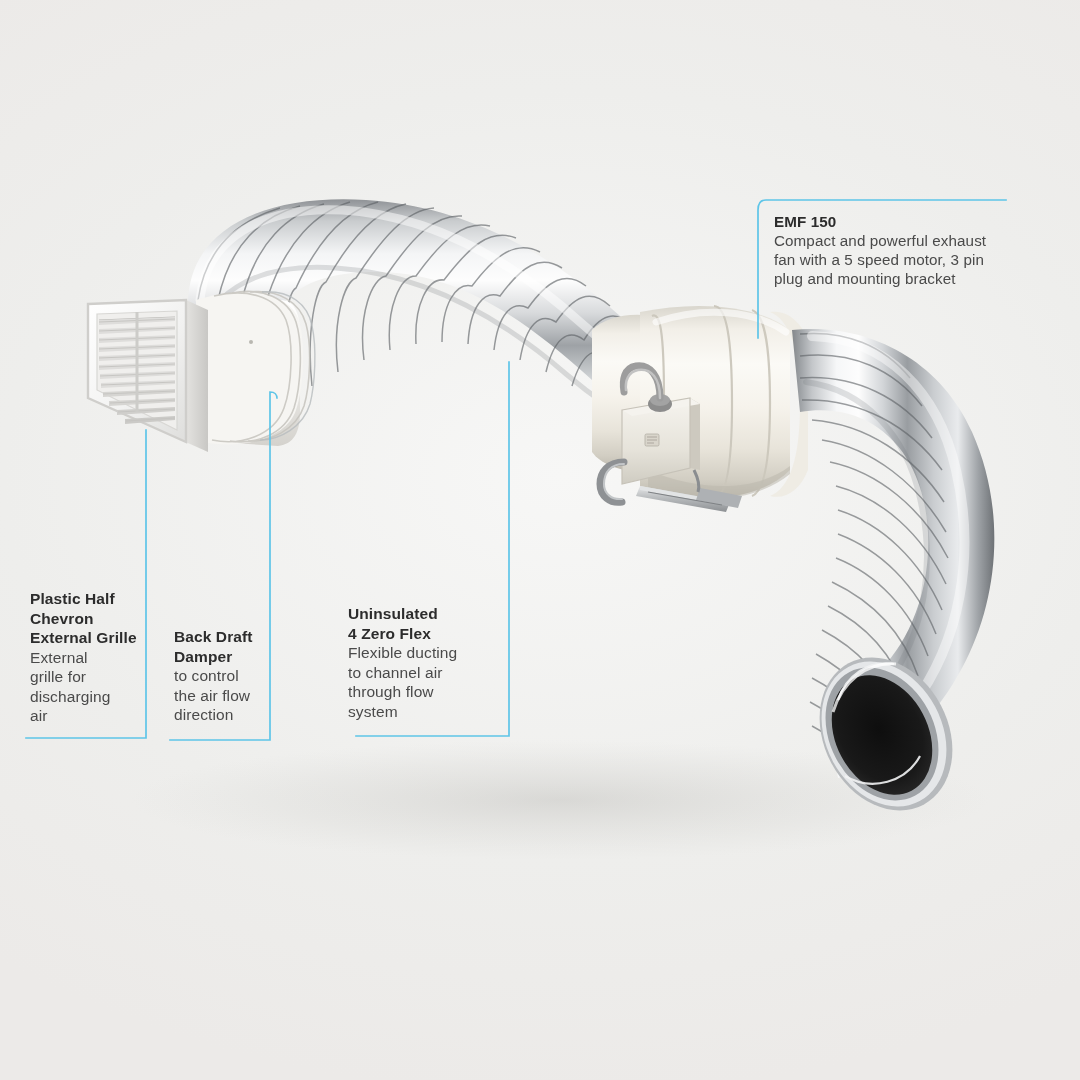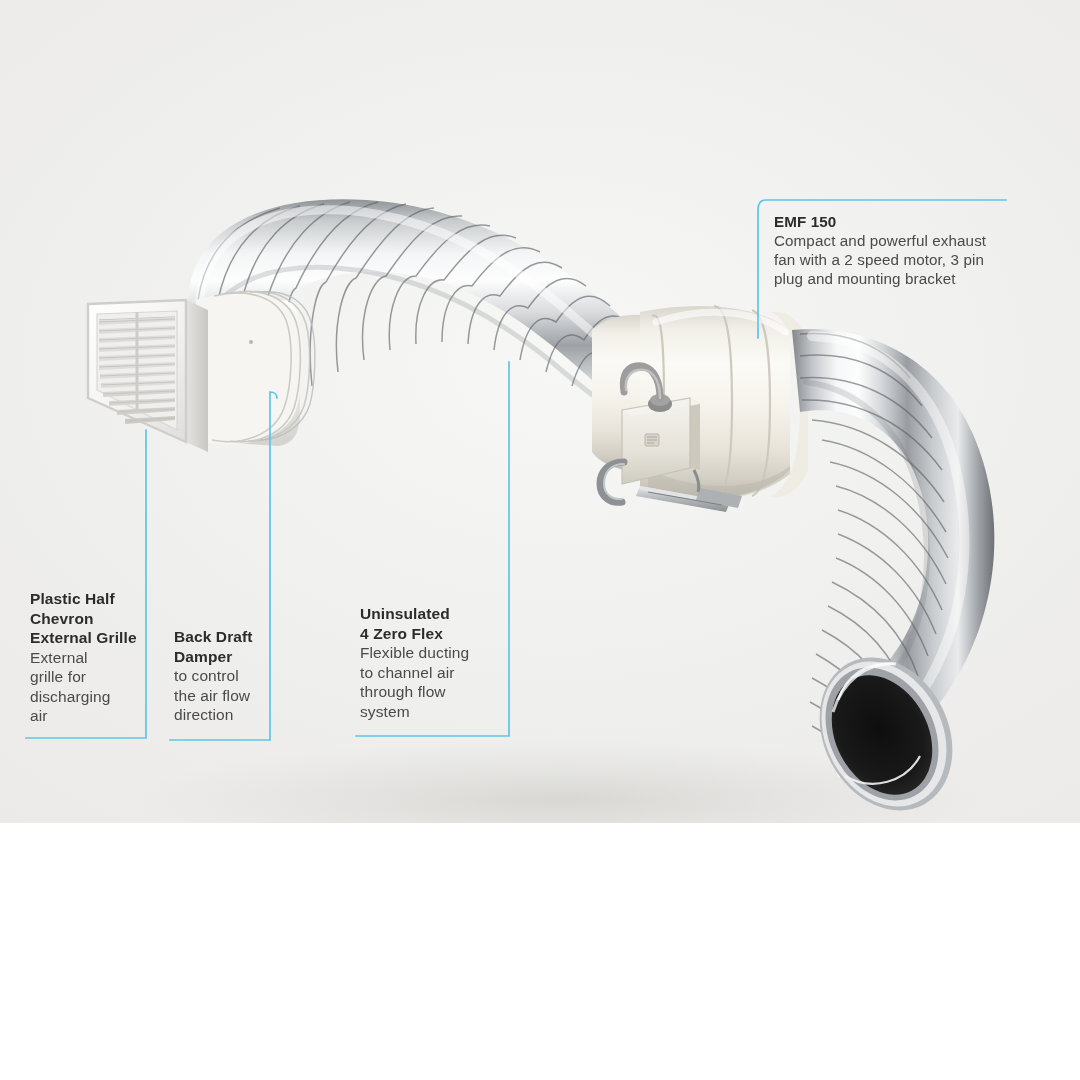--- a/index.html
+++ b/index.html
@@ -3,21 +3,21 @@
 <meta charset="utf-8">
 <style>
   * { box-sizing: border-box; margin: 0; padding: 0; }
   html, body {
     width: 1080px; height: 1080px;
     font-family: "Liberation Sans", sans-serif;
     overflow: hidden;
   }
   #stage {
     position: relative;
-    width: 1080px; height: 823px;
+    width: 1080px; height: 1080px;
     background:
       radial-gradient(ellipse 900px 620px at 52% 44%, #f7f7f6 0%, #eeeeec 62%, #eceae8 100%),
       linear-gradient(160deg, #f3f2f1 0%, #ecebe9 55%, #eeedeb 100%);
     overflow: hidden;
   }
   #artwork { position: absolute; inset: 0; }
 
   
   .label {
     position: absolute;
@@ -36,21 +36,21 @@
     font-size: 15.5px;
     font-weight: 400;
     color: #4a4a4a;
     letter-spacing: .1px;
     white-space: pre-line;
   }
   #lbl-emf   { left: 774px; top: 212px; width: 246px; }
   #lbl-emf .ttl, #lbl-emf .body { font-size: 15.2px; }
   #lbl-grille{ left: 30px;  top: 589px; width: 132px; }
   #lbl-damper{ left: 174px; top: 627px; width: 110px; }
-  #lbl-flex  { left: 360px; top: 604px; width: 140px; }
+  #lbl-flex  { left: 348px; top: 604px; width: 140px; }
 
   
   #leaders { position: absolute; inset: 0; z-index: 5; }
 </style>
 </head>
 <body>
 
 <div id="stage">
 
   <svg id="artwork" viewBox="0 0 1080 1080" xmlns="http://www.w3.org/2000/svg">
@@ -352,21 +352,21 @@
 
       <path d="M277,398 C277,394 274,392 270,392 L270,740 L170,740"></path>
 
       <path d="M509,362 L509,736 L356,736"></path>
     </g>
   </svg>
 
   <div class="label" id="lbl-emf">
     <div class="ttl">EMF 150</div>
     <div class="body">Compact and powerful exhaust
-fan with a 2 speed motor, 3 pin
+fan with a 5 speed motor, 3 pin
 plug and mounting bracket</div>
   </div>
 
   <div class="label" id="lbl-damper">
     <div class="ttl">Back Draft
 Damper</div>
     <div class="body">to control
 the air flow
 direction</div>
   </div>

